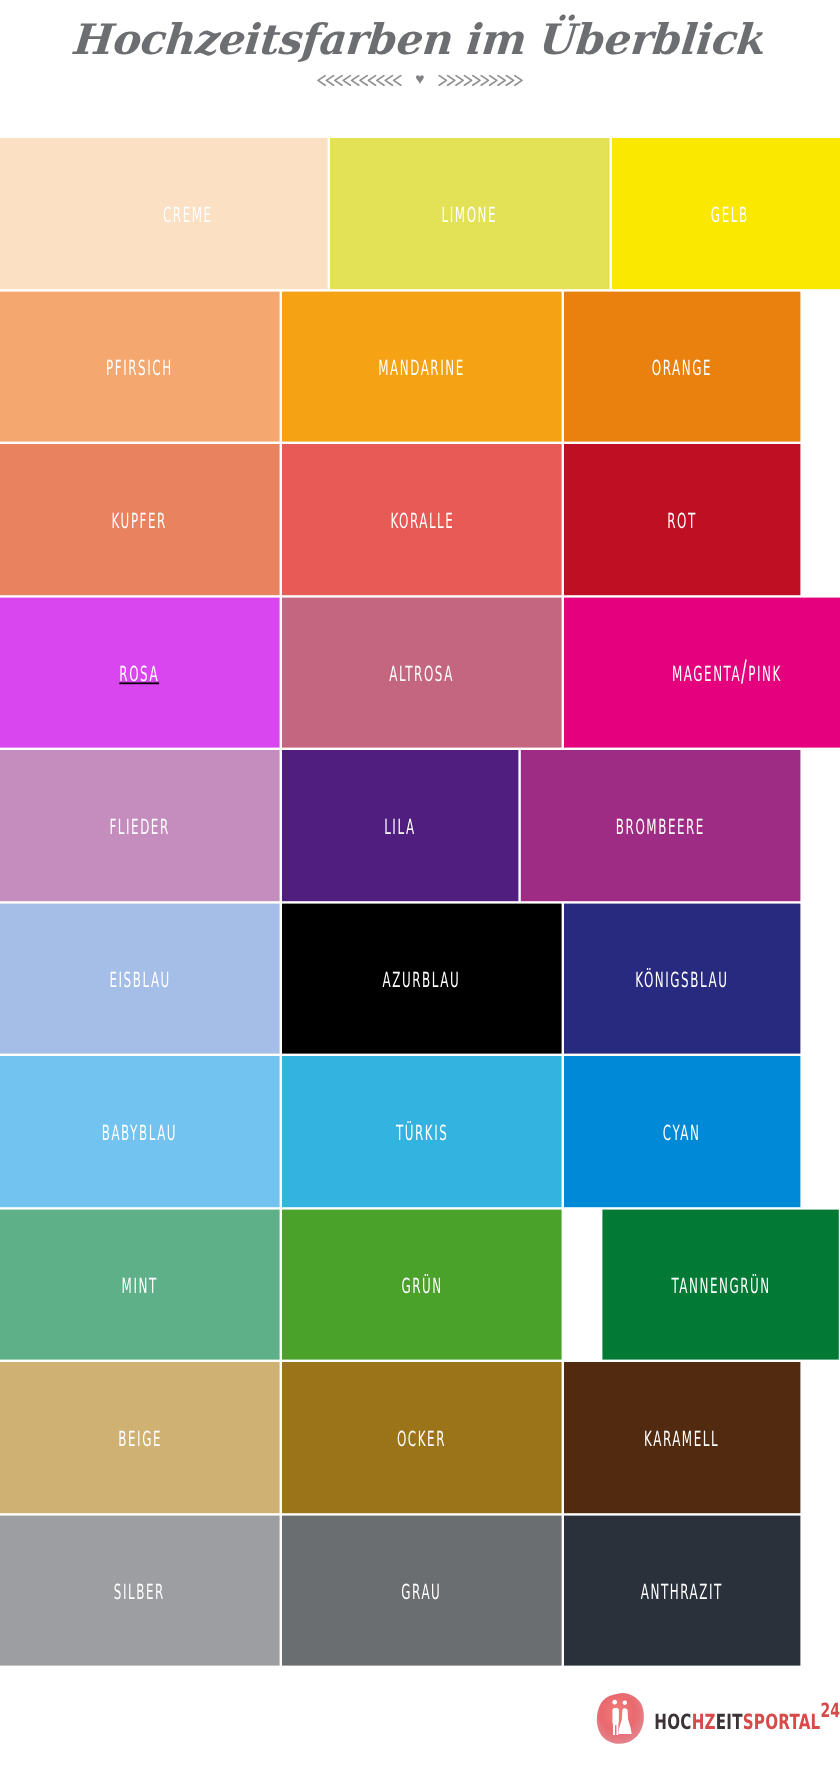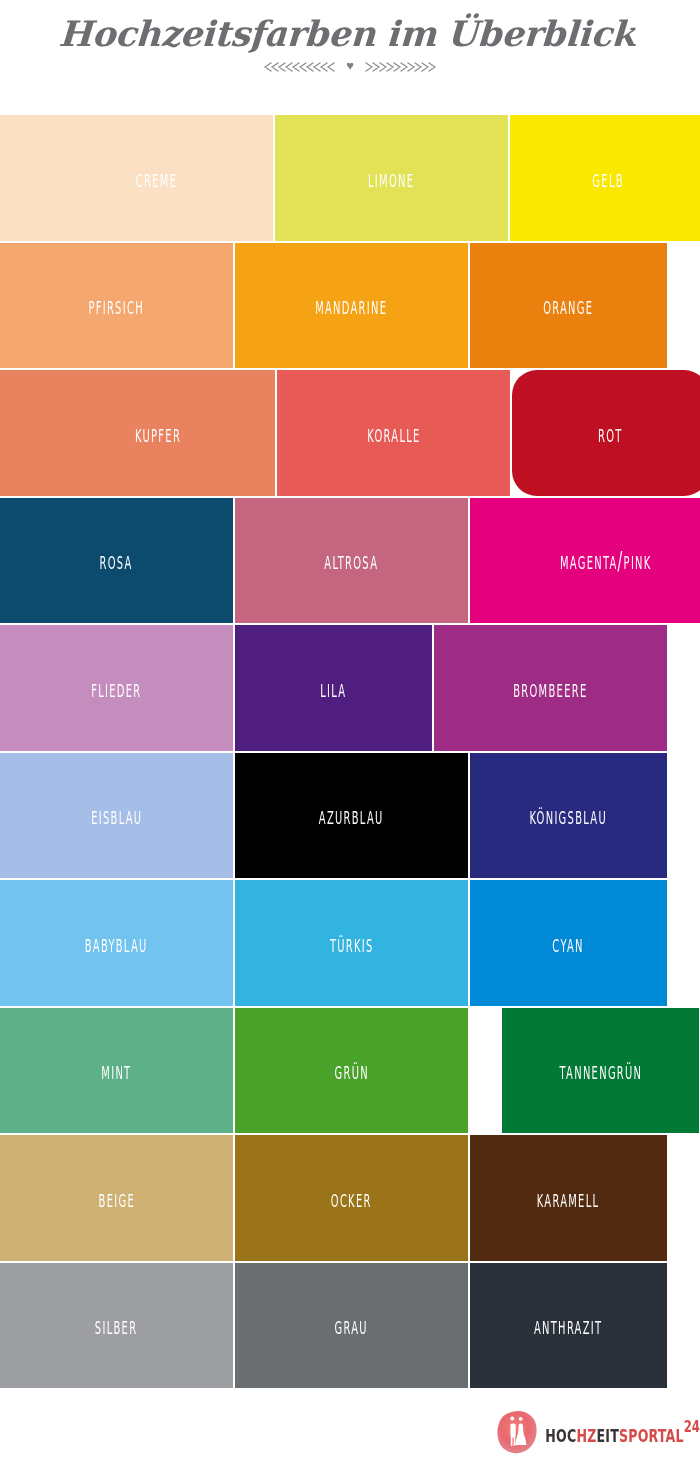--- a/index.html
+++ b/index.html
@@ -208,32 +208,32 @@
           <div class="swatch-label" style="color: rgb(255, 255, 255);">Pfirsich</div>
         </div>
         <div class="swatch col-1" style="background: rgb(245, 162, 20);">
           <div class="swatch-label" style="color: rgb(255, 255, 255);">Mandarine</div>
         </div>
         <div class="swatch col-2" style="background: rgb(234, 128, 13);">
           <div class="swatch-label" style="color: rgb(255, 255, 255);">Orange</div>
         </div>
       </div>
       <div class="palette-row">
-        <div class="swatch col-0" style="background: rgb(232, 130, 95); padding-left: 42px;">
+        <div class="swatch col-0" style="background: rgb(232, 130, 95);">
           <div class="swatch-label" style="color: rgb(255, 255, 255);">Kupfer</div>
         </div>
         <div class="swatch col-1" style="background: rgb(231, 90, 85);">
           <div class="swatch-label" style="color: rgb(255, 255, 255);">Koralle</div>
         </div>
-        <div class="swatch col-2" style="background: rgb(190, 16, 34); border-radius: 25px;">
+        <div class="swatch col-2" style="background: rgb(190, 16, 34);">
           <div class="swatch-label" style="color: rgb(255, 255, 255);">Rot</div>
         </div>
       </div>
       <div class="palette-row">
-        <div class="swatch col-0" style="background: #0c4a6e;">
+        <div class="swatch col-0" style="background: #d946ef; text-decoration: underline;">
           <div class="swatch-label" style="color: rgb(255, 255, 255);">Rosa</div>
         </div>
         <div class="swatch col-1" style="background: rgb(196, 102, 127);">
           <div class="swatch-label" style="color: rgb(255, 255, 255);">Altrosa</div>
         </div>
         <div class="swatch col-2" style="background: rgb(229, 0, 126); padding-left: 37px;">
           <div class="swatch-label" style="color: rgb(255, 255, 255);">Magenta/Pink</div>
         </div>
       </div>
       <div class="palette-row">

